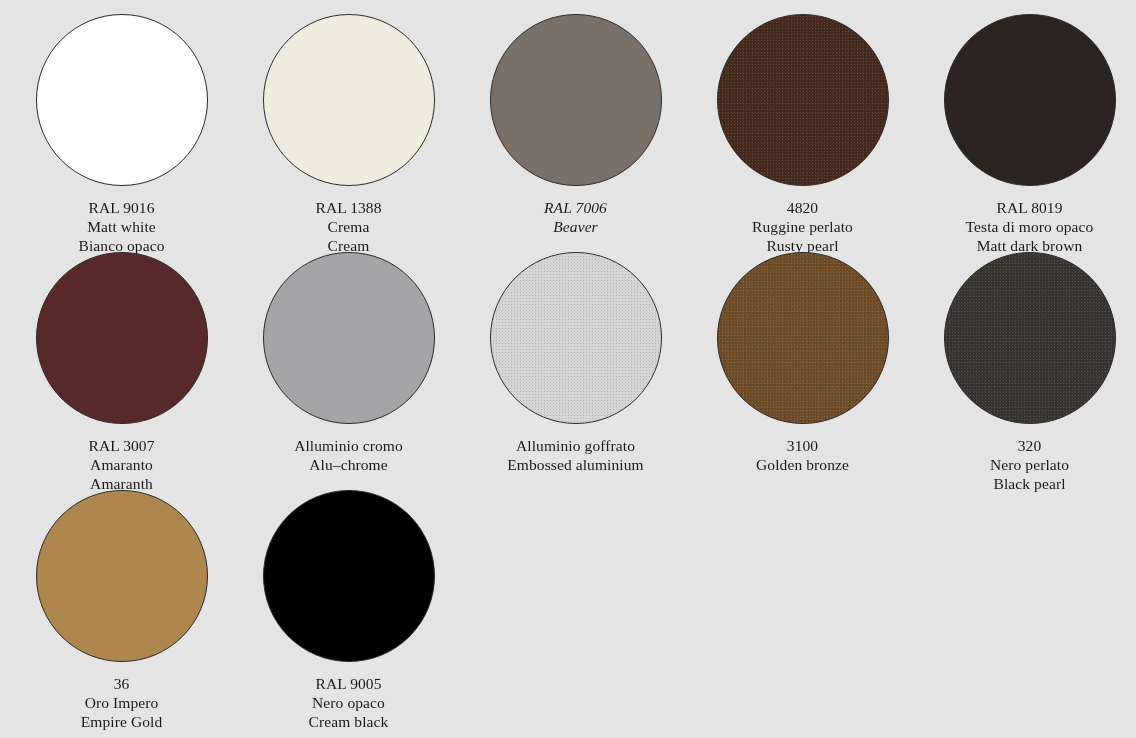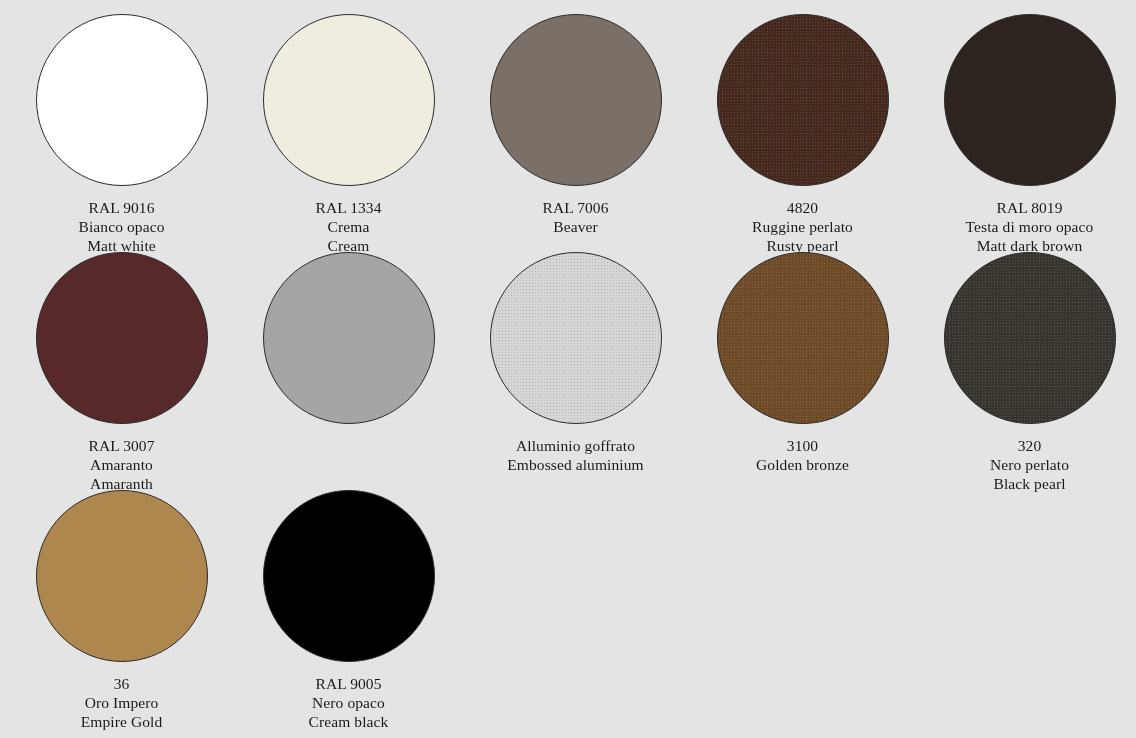--- a/index.html
+++ b/index.html
@@ -87,35 +87,35 @@
 </head>
 <body style="background: rgb(229, 228, 228); color: rgb(26, 26, 26);">
 
 <div id="swatch-grid">
     <div class="swatch-cell" style="left: 8px; top: 14px;">
       <div class="swatch-disc-wrap">
         <div class="swatch-disc" title="Matt white" style="background: rgb(255, 255, 255);"></div>
       </div>
       <div class="swatch-labels">
         <span class="label-line">RAL 9016</span>
+        <span class="label-line">Matt white</span>
         <span class="label-line">Bianco opaco</span>
-        <span class="label-line">Matt white</span>
       </div>
     </div>
     <div class="swatch-cell" style="left: 235px; top: 14px;">
       <div class="swatch-disc-wrap">
         <div class="swatch-disc" title="Cream" style="background: rgb(241, 236, 224);"></div>
       </div>
       <div class="swatch-labels">
-        <span class="label-line">RAL 1334</span>
+        <span class="label-line">RAL 1388</span>
         <span class="label-line">Crema</span>
         <span class="label-line">Cream</span>
       </div>
     </div>
-    <div class="swatch-cell" style="left: 462px; top: 14px;">
+    <div class="swatch-cell" style="left: 462px; top: 14px; font-style: italic;">
       <div class="swatch-disc-wrap">
         <div class="swatch-disc" title="Beaver" style="background: rgb(122, 112, 103);"></div>
       </div>
       <div class="swatch-labels">
         <span class="label-line">RAL 7006</span>
         <span class="label-line">Beaver</span>
       </div>
     </div>
     <div class="swatch-cell" style="left: 689px; top: 14px;">
       <div class="swatch-disc-wrap">
@@ -144,20 +144,24 @@
       <div class="swatch-labels">
         <span class="label-line">RAL 3007</span>
         <span class="label-line">Amaranto</span>
         <span class="label-line">Amaranth</span>
       </div>
     </div>
     <div class="swatch-cell" style="left: 235px; top: 252px;">
       <div class="swatch-disc-wrap">
         <div class="swatch-disc" title="Alu–chrome" style="background: rgb(165, 164, 166);"></div>
       </div>
+      <div class="swatch-labels">
+        <span class="label-line">Alluminio cromo</span>
+        <span class="label-line">Alu–chrome</span>
+      </div>
     </div>
     <div class="swatch-cell" style="left: 462px; top: 252px;">
       <div class="swatch-disc-wrap">
         <div class="swatch-disc textured textured-coarse" title="Embossed aluminium" style="background: rgb(210, 210, 210);"></div>
       </div>
       <div class="swatch-labels">
         <span class="label-line">Alluminio goffrato</span>
         <span class="label-line">Embossed aluminium</span>
       </div>
     </div>

